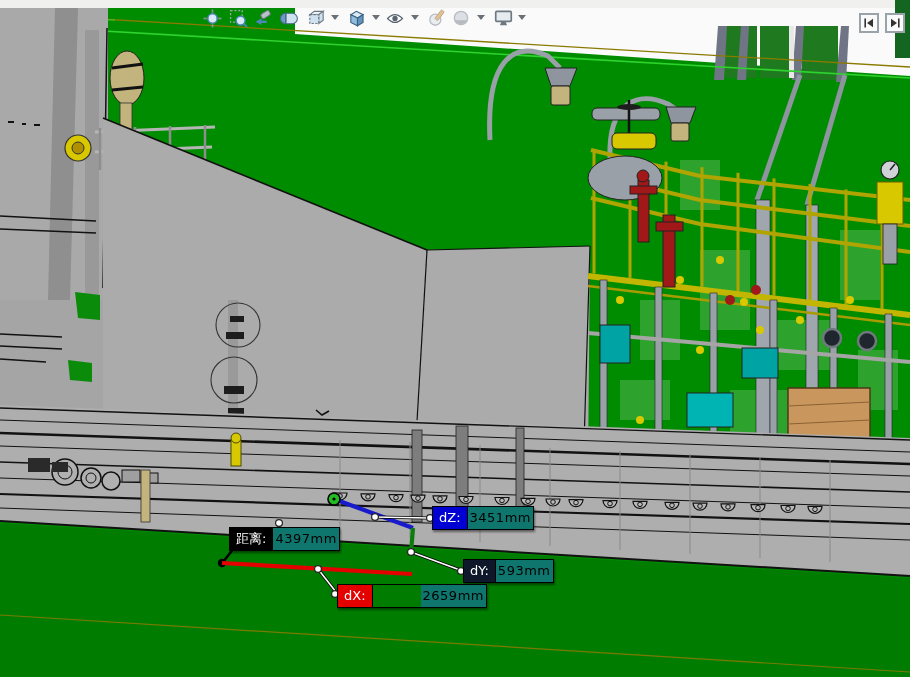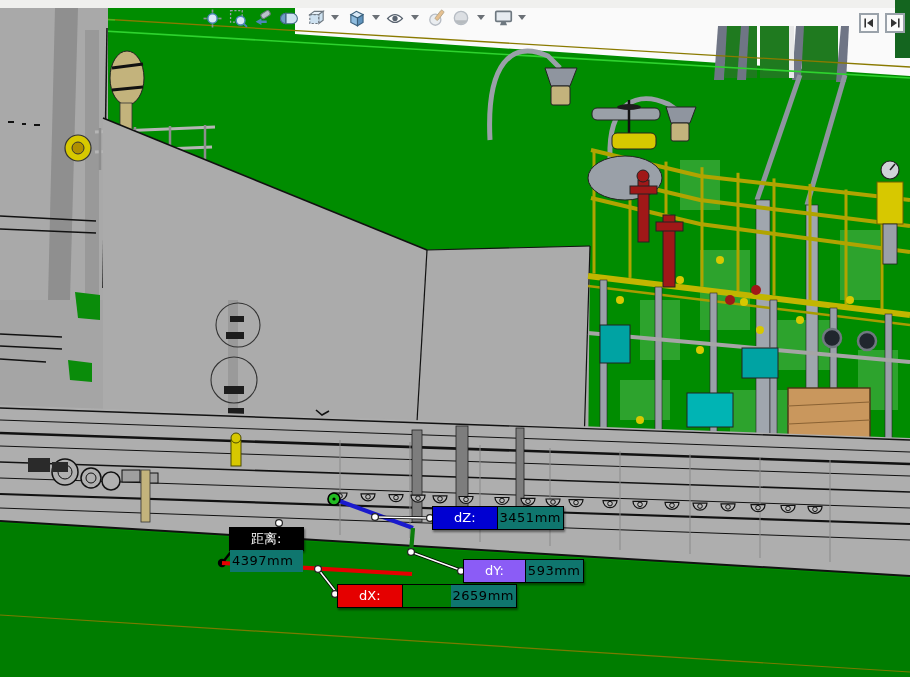--- a/index.html
+++ b/index.html
@@ -12,21 +12,21 @@
         justify-content:center;pointer-events:auto;cursor:pointer;}
   .caret{position:absolute;top:15px;width:0;height:0;border-left:4px solid transparent;
          border-right:4px solid transparent;border-top:5px solid #6b7076;pointer-events:auto;}
   .navbtn{position:absolute;top:13px;width:16px;height:16px;background:#fafafa;
           border:2px solid #9aa2aa;display:flex;align-items:center;justify-content:center;
           cursor:pointer;}
   
   .callout{position:absolute;display:flex;height:22px;border:1px solid #000;
            box-shadow:1px 2px 2px rgba(0,0,0,.45);font-size:13px;line-height:22px;
            white-space:nowrap;cursor:default;}
-  .callout .chip{color:#fff;padding:0 21px;border-right:1px solid #000;}
+  .callout .chip{color:#fff;padding:0 6px;border-right:1px solid #000;}
   .callout .val{background:#0f766e;color:#000;padding:0 2px;letter-spacing:.5px;}
 </style>
 </head>
 <body>
 
 <div class="screen">
 
 <svg class="scene" width="910" height="677" viewBox="0 0 910 677">
 
   <rect x="0" y="0" width="910" height="677" fill="#008c00"></rect>
@@ -351,30 +351,30 @@
           <circle cx="318" cy="569" r="3.4"></circle>
       <circle cx="375" cy="517" r="3.4"></circle>
           <circle cx="430" cy="518" r="3.4"></circle>
       <circle cx="411" cy="552" r="3.4"></circle>
           <circle cx="335" cy="594" r="3.4"></circle>
       <circle cx="461" cy="571" r="3.4"></circle>
     </g>
   </g>
 </svg>
 
-<div class="callout" style="left:229px;top:527px;flex-direction:column;">
+<div class="callout" style="left:229px;top:527px;">
   <span class="chip" style="background: rgb(0, 0, 0);">距离:</span>
   <span class="val">4397mm</span>
 </div>
 <div class="callout" style="left:432px;top:506px;">
   <span class="chip" style="background: rgb(0, 0, 210);">dZ:</span>
   <span class="val">3451mm</span>
 </div>
 <div class="callout" style="left:463px;top:559px;">
-  <span class="chip" style="background: #8b5cf6;">dY:</span>
+  <span class="chip" style="background: #0f172a;">dY:</span>
   <span class="val">593mm</span>
 </div>
 <div class="callout" style="left:337px;top:584px;gap:48px;">
   <span class="chip" style="background: rgb(229, 0, 0);">dX:</span>
   <span class="val">2659mm</span>
 </div>
 
 <div class="toolbar">
 
   <div class="tbtn" style="left:201px;">

